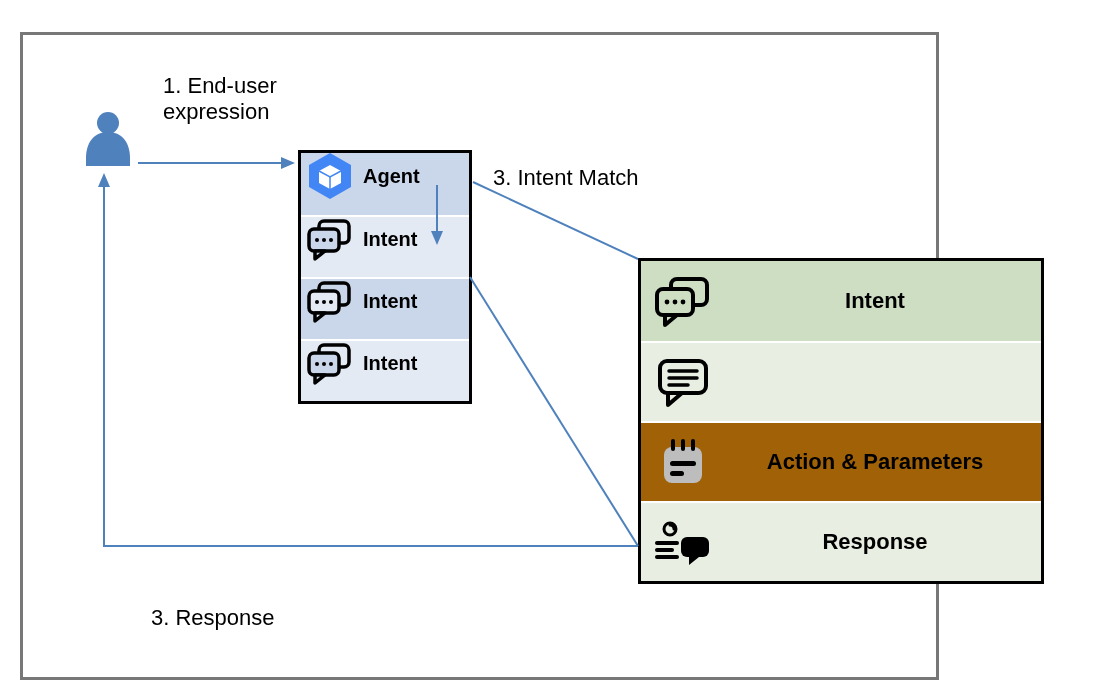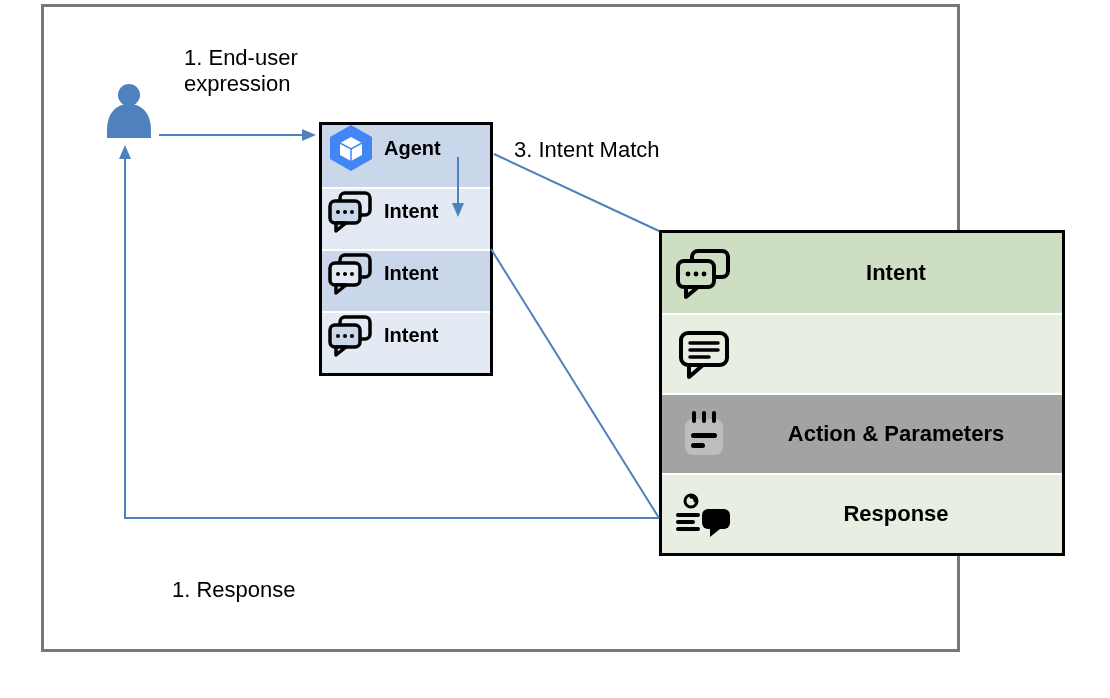--- a/index.html
+++ b/index.html
@@ -6,26 +6,25 @@
     margin: 0;
     padding: 0;
     width: 1110px;
     height: 698px;
     background: #fff;
     font-family: Verdana, Geneva, sans-serif;
   }
   .canvas {
     position: absolute;
     left: 20px;
-    top: 4px;
+    top: 32px;
     width: 919px;
     height: 648px;
     border: 3px solid #777;
     box-sizing: border-box;
-    margin-left: 21px;
   }
   .abs { position: absolute; }
   .label {
     font-size: 22px;
     color: #000;
     white-space: pre;
   }
 
   
   .agent-box {
@@ -61,21 +60,21 @@
   .detail-row {
     height: 80px;
     display: flex;
     align-items: center;
     padding: 0 18px 0 12px;
     gap: 14px;
     box-sizing: border-box;
   }
   .detail-box .detail-row:nth-child(1) { background: #CEDEC3; }
   .detail-box .detail-row:nth-child(2) { background: #E8EEE1; }
-  .detail-box .detail-row:nth-child(3) { background: #a3a3a3; }
+  .detail-box .detail-row:nth-child(3) { background: #a16207; }
   .detail-box .detail-row:nth-child(4) { background: #E8EEE1; justify-content: flex-end; }
   .detail-box .detail-row + .detail-row { border-top: 2px solid #fff; }
   .detail-row .txt { font-weight: bold; font-size: 22px; flex: 1; text-align: center; }
   .detail-row .iconcell { width: 60px; display:flex; justify-content:center; }
 
   svg { display: block; }
   line.conn { stroke: #4F81BD; stroke-width: 2; fill: none; }
   polygon.arrowhead { fill: #4F81BD; }
 </style>
 </head>
@@ -88,21 +87,21 @@
       <circle cx="25" cy="13" r="11" fill="#4F81BD"></circle>
       <path d="M25 22 C10 22 3 34 3 48 L3 56 L47 56 L47 48 C47 34 40 22 25 22 Z" fill="#4F81BD"></path>
     </svg>
   </div>
 
   <div class="abs label" style="left:140px; top:38px;">1. End-user
 expression</div>
 
   <div class="abs label" style="left:470px; top:130px;">3. Intent Match</div>
 
-  <div class="abs label" style="left:128px; top:570px;">1. Response</div>
+  <div class="abs label" style="left:128px; top:570px;">3. Response</div>
 
   <div class="abs agent-box">
     <div class="agent-row">
       <span>
         <svg width="50" height="50" viewBox="0 0 50 50">
           <polygon points="25,2 46,14 46,36 25,48 4,36 4,14" fill="#4285F4"></polygon>
           <g transform="translate(25,24)">
             <polygon points="0,-10 11,-4 11,8 0,14 -11,8 -11,-4" fill="#ffffff"></polygon>
             <polyline points="-11,-4 0,2 11,-4" fill="none" stroke="#4285F4" stroke-width="1.5"></polyline>
             <line x1="0" y1="2" x2="0" y2="14" stroke="#4285F4" stroke-width="1.5"></line>

